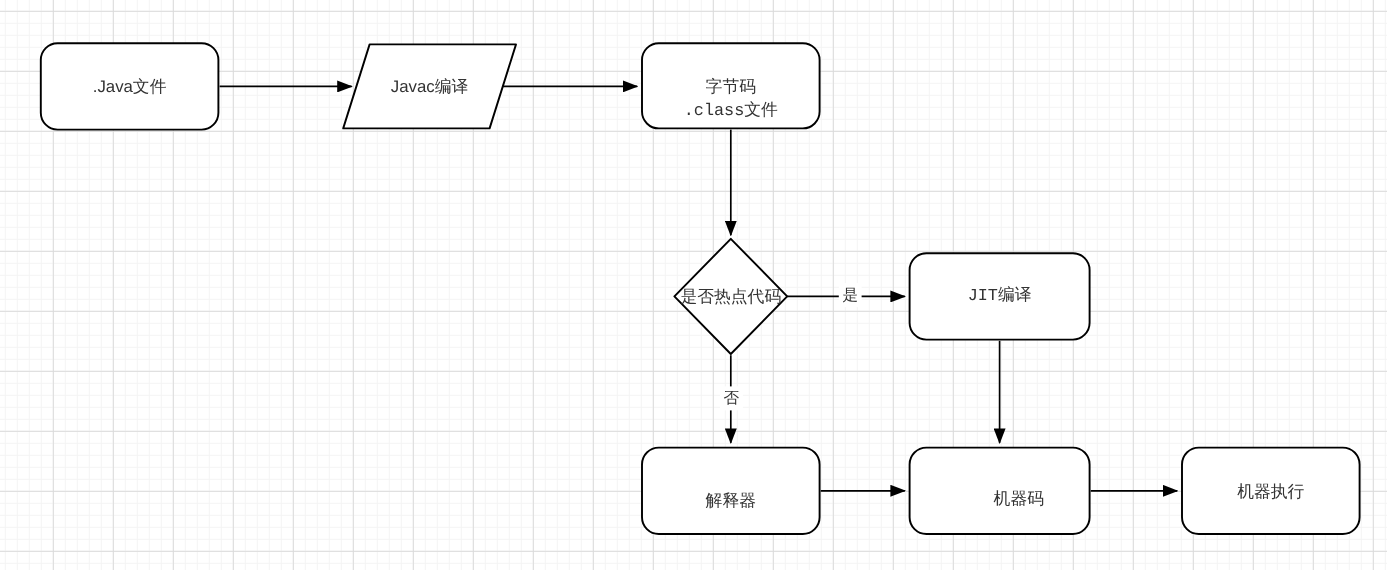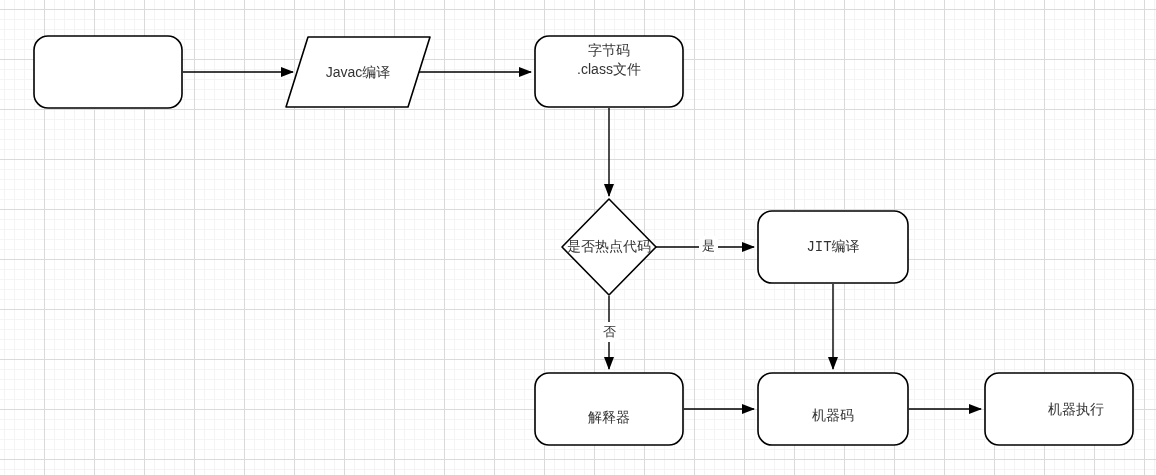--- a/index.html
+++ b/index.html
@@ -87,33 +87,34 @@
     <rect class="node-shape" x="34" y="36" width="148" height="72" rx="14" ry="14"></rect>
     <path class="node-shape" d="M 308,37 L 430,37 L 408,107 L 286,107 Z"></path>
     <rect class="node-shape" x="535" y="36" width="148" height="71" rx="14" ry="14"></rect>
     <path class="node-shape" d="M 609,199 L 656,247 L 609,295 L 562,247 Z"></path>
     <rect class="node-shape" x="758" y="211" width="150" height="72" rx="14" ry="14"></rect>
     <rect class="node-shape" x="535" y="373" width="148" height="72" rx="14" ry="14"></rect>
     <rect class="node-shape" x="758" y="373" width="150" height="72" rx="14" ry="14"></rect>
     <rect class="node-shape" x="985" y="373" width="148" height="72" rx="14" ry="14"></rect>
   </svg>
 
+  <div class="node-label" style="left:34px;  top:36px;  width:148px; height:72px;">.Java文件</div>
 
   <div class="node-label" style="left:286px; top:37px;  width:144px; height:70px;">Javac编译</div>
 
-  <div class="node-label" style="left:535px; top:20px;  width:148px; height:80px;">字节码
+  <div class="node-label" style="left:535px; top:44px;  width:148px; height:80px;font-family:Liberation Mono, monospace;">字节码
 .class文件</div>
 
-  <div class="node-label" style="left:549px; top:236px; width:120px; height:22px;font-family:Liberation Mono, monospace;">是否热点代码</div>
+  <div class="node-label" style="left:549px; top:236px; width:120px; height:22px;">是否热点代码</div>
 
   <div class="node-label" style="left:758px; top:211px; width:150px; height:72px;font-family:Liberation Mono, monospace;">JIT编译</div>
 
   <div class="node-label" style="left:535px; top:373px; width:148px; height:88px;">解释器</div>
 
-  <div class="node-label" style="left:758px; top:373px; width:150px; height:84px;">机器码</div>
+  <div class="node-label" style="left:758px; top:373px; width:150px; height:84px;padding-left:16px;">机器码</div>
 
-  <div class="node-label" style="left:985px; top:373px; width:148px; height:72px;padding-left:17px;">机器执行</div>
+  <div class="node-label" style="left:985px; top:373px; width:148px; height:72px;">机器执行</div>
 
   <div class="edge-label bg-white" style="left:699px; top:236px; width:17px; height:20px;">是</div>
 
   <div class="edge-label bg-white" style="left:600px; top:322px; width:17px; height:20px;">否</div>
 
 </div>
 
 </body></html>

